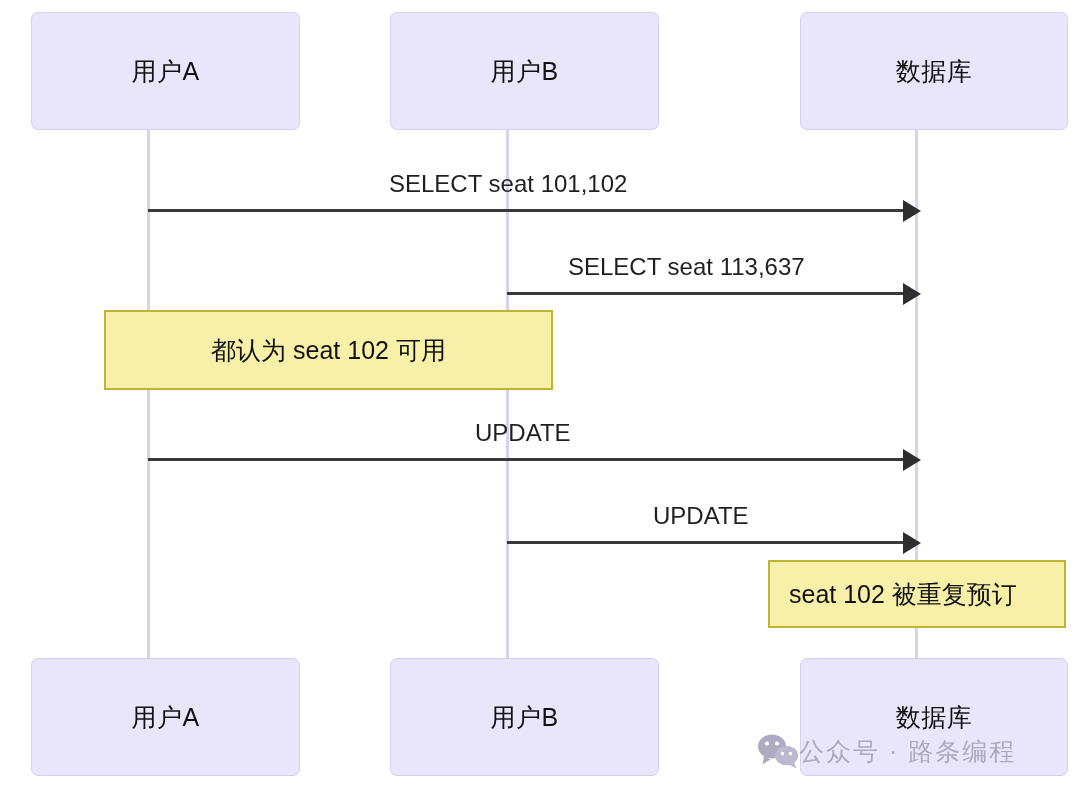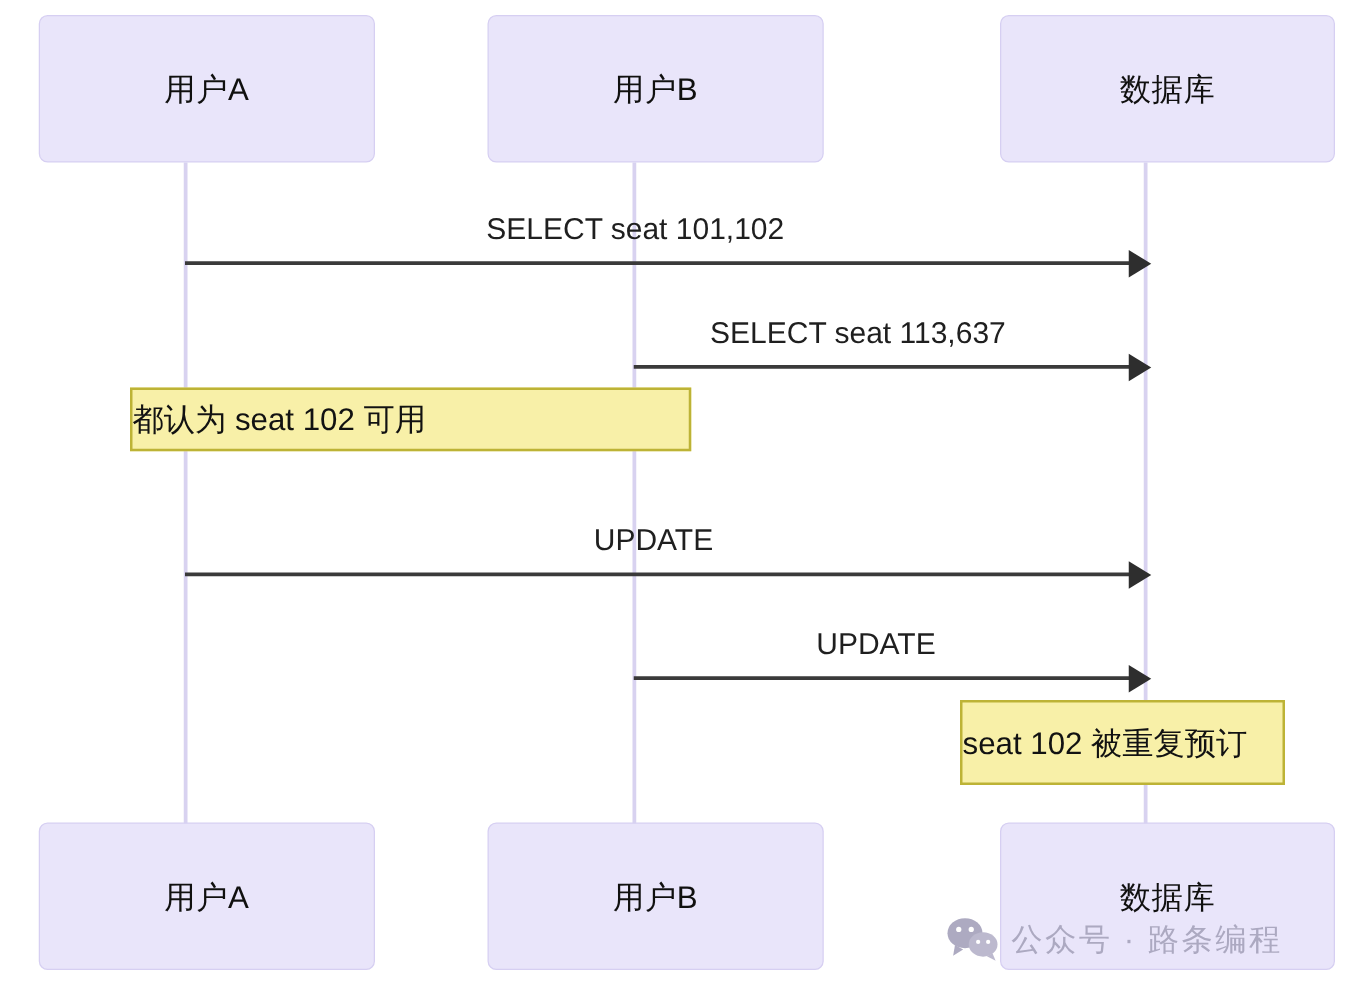--- a/index.html
+++ b/index.html
@@ -77,21 +77,20 @@
     font-size: 25px;
     z-index: 4;
   }
   .note-text { display: block; }
   
   #watermark {
     position: absolute;
     z-index: 6;
     display: flex;
     align-items: center;
-    gap: 10px;
     color: #A9A6BE;
     font-size: 25px;
     letter-spacing: 2px;
     opacity: 0.95;
     pointer-events: none;
   }
   #watermark .wm-icon { display: block; flex: 0 0 auto; }
 </style>
 </head>
 <body>
@@ -113,33 +112,33 @@
   </div>
 
   <div class="msg-label" style="left:389px; top:170px;text-align:center;">SELECT seat 101,102</div>
   <div class="msg-line" style="left:148px; top:209px; width:757px;"></div>
   <div class="msg-head" style="left:903px; top:200px;"></div>
 
   <div class="msg-label" style="left:568px; top:253px;">SELECT seat 113,637</div>
   <div class="msg-line" style="left:507px; top:292px; width:398px;"></div>
   <div class="msg-head" style="left:903px; top:283px;"></div>
 
-  <div class="note" style="left:104px; top:310px; width:449px; height:51px; justify-content:flex-start;">
+  <div class="note" style="left:104px; top:310px; width:449px; height:80px; justify-content:center;">
     <span class="note-text">都认为 seat 102 可用</span>
   </div>
 
   <div class="msg-label" style="left:475px; top:419px;">UPDATE</div>
   <div class="msg-line" style="left:148px; top:458px; width:757px;"></div>
   <div class="msg-head" style="left:903px; top:449px;"></div>
 
   <div class="msg-label" style="left:653px; top:502px;">UPDATE</div>
   <div class="msg-line" style="left:507px; top:541px; width:398px;"></div>
   <div class="msg-head" style="left:903px; top:532px;"></div>
 
-  <div class="note" style="left:768px; top:560px; width:260px; height:68px; ">
+  <div class="note" style="left:768px; top:560px; width:298px; height:68px; padding-left:19px;">
     <span class="note-text">seat 102 被重复预订</span>
   </div>
 
   <div class="participant" style="left:13px; top:658px; width:269px; height:118px;">
     <span>用户A</span>
   </div>
   <div class="participant" style="left:372px; top:658px; width:269px; height:118px;">
     <span>用户B</span>
   </div>
   <div class="participant" style="left:782px; top:658px; width:268px; height:118px;">

